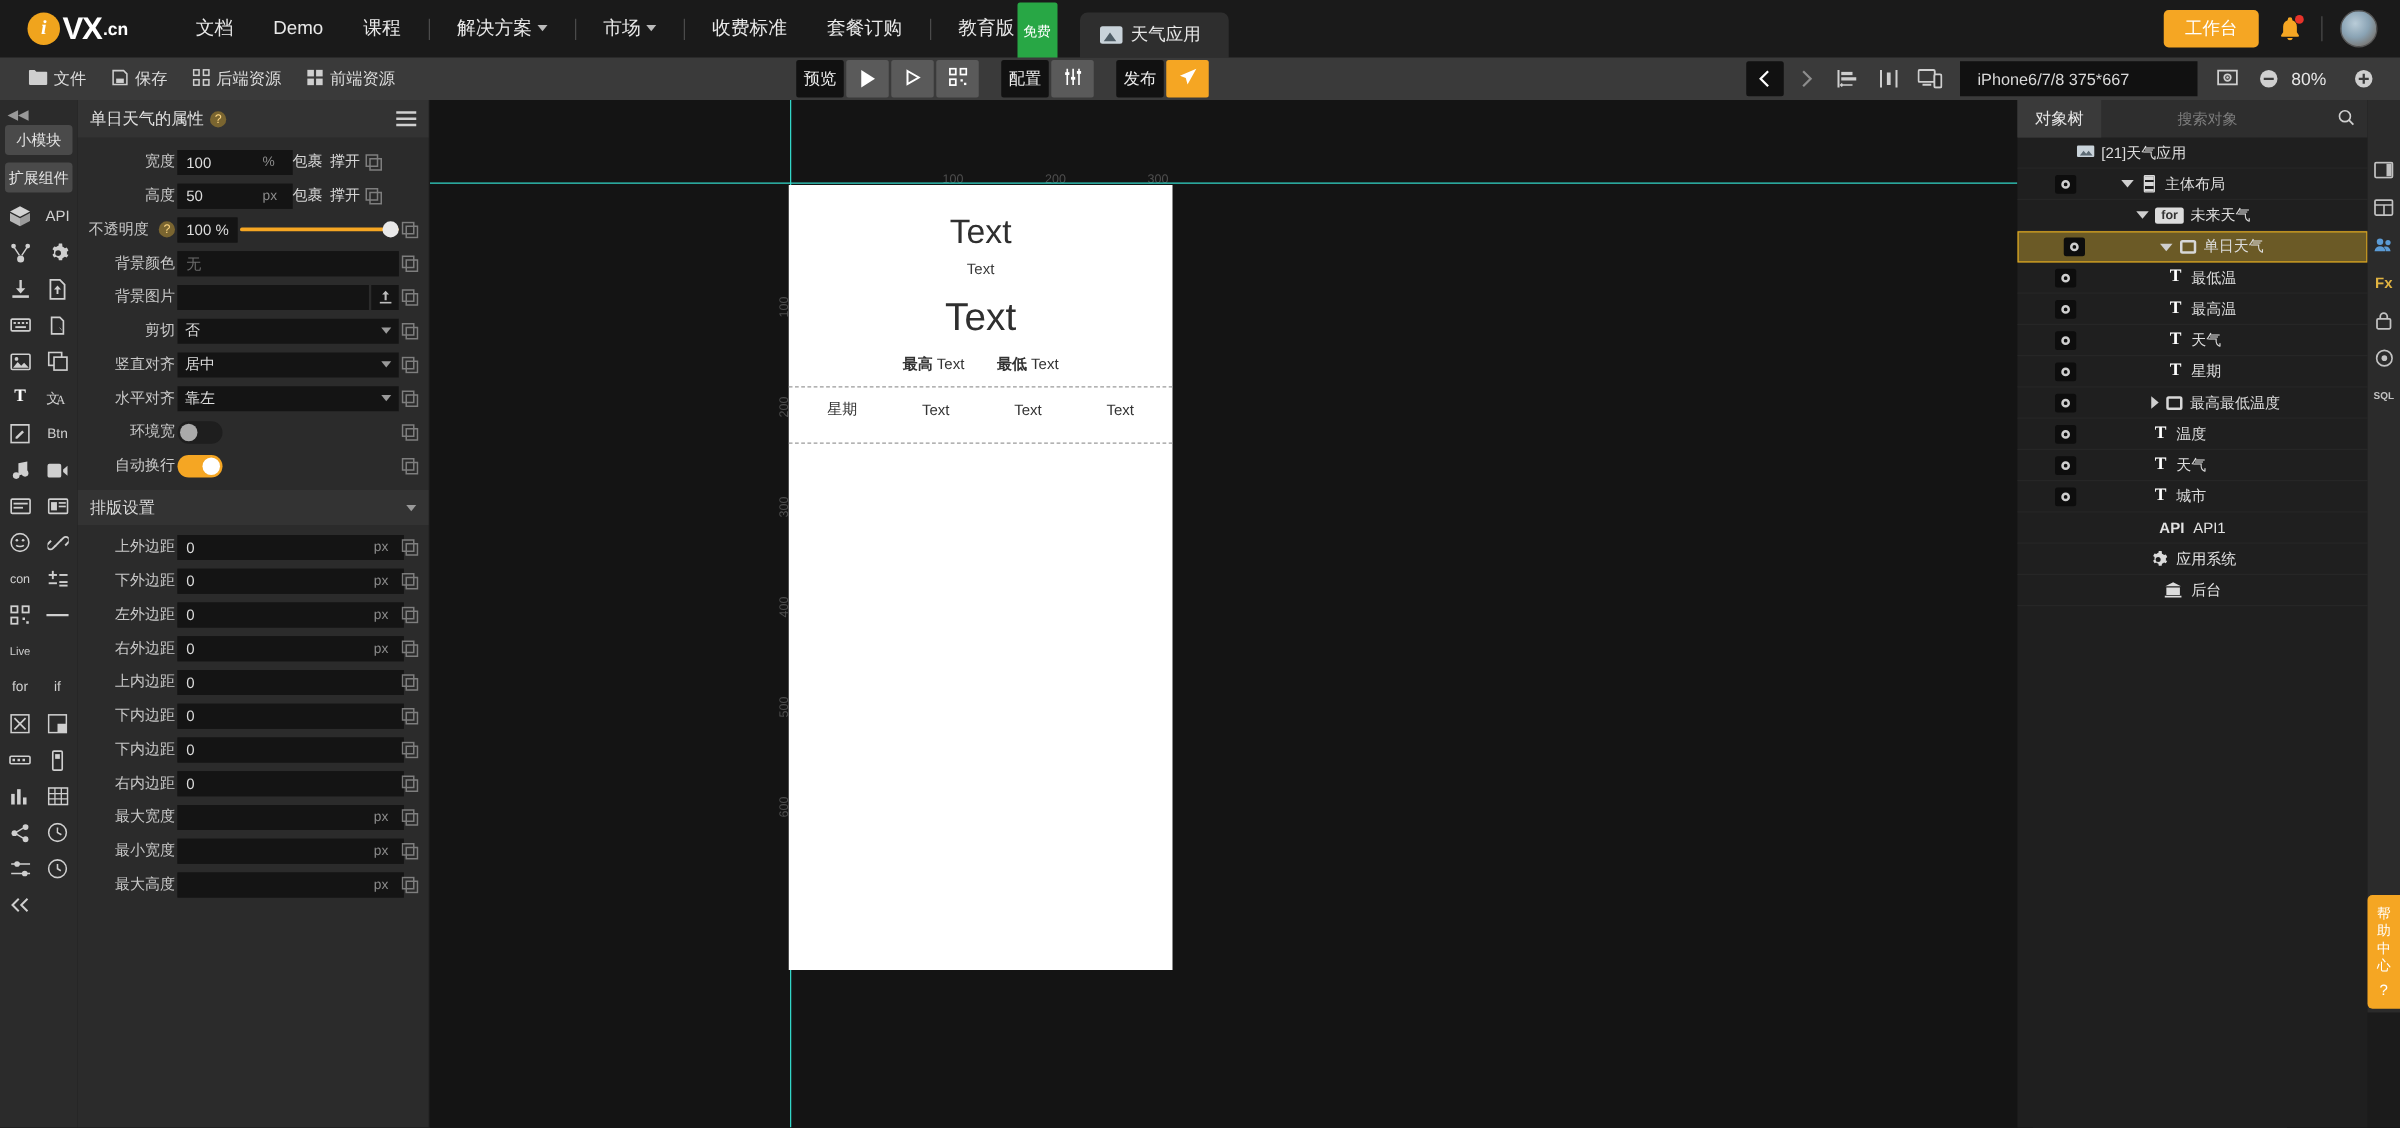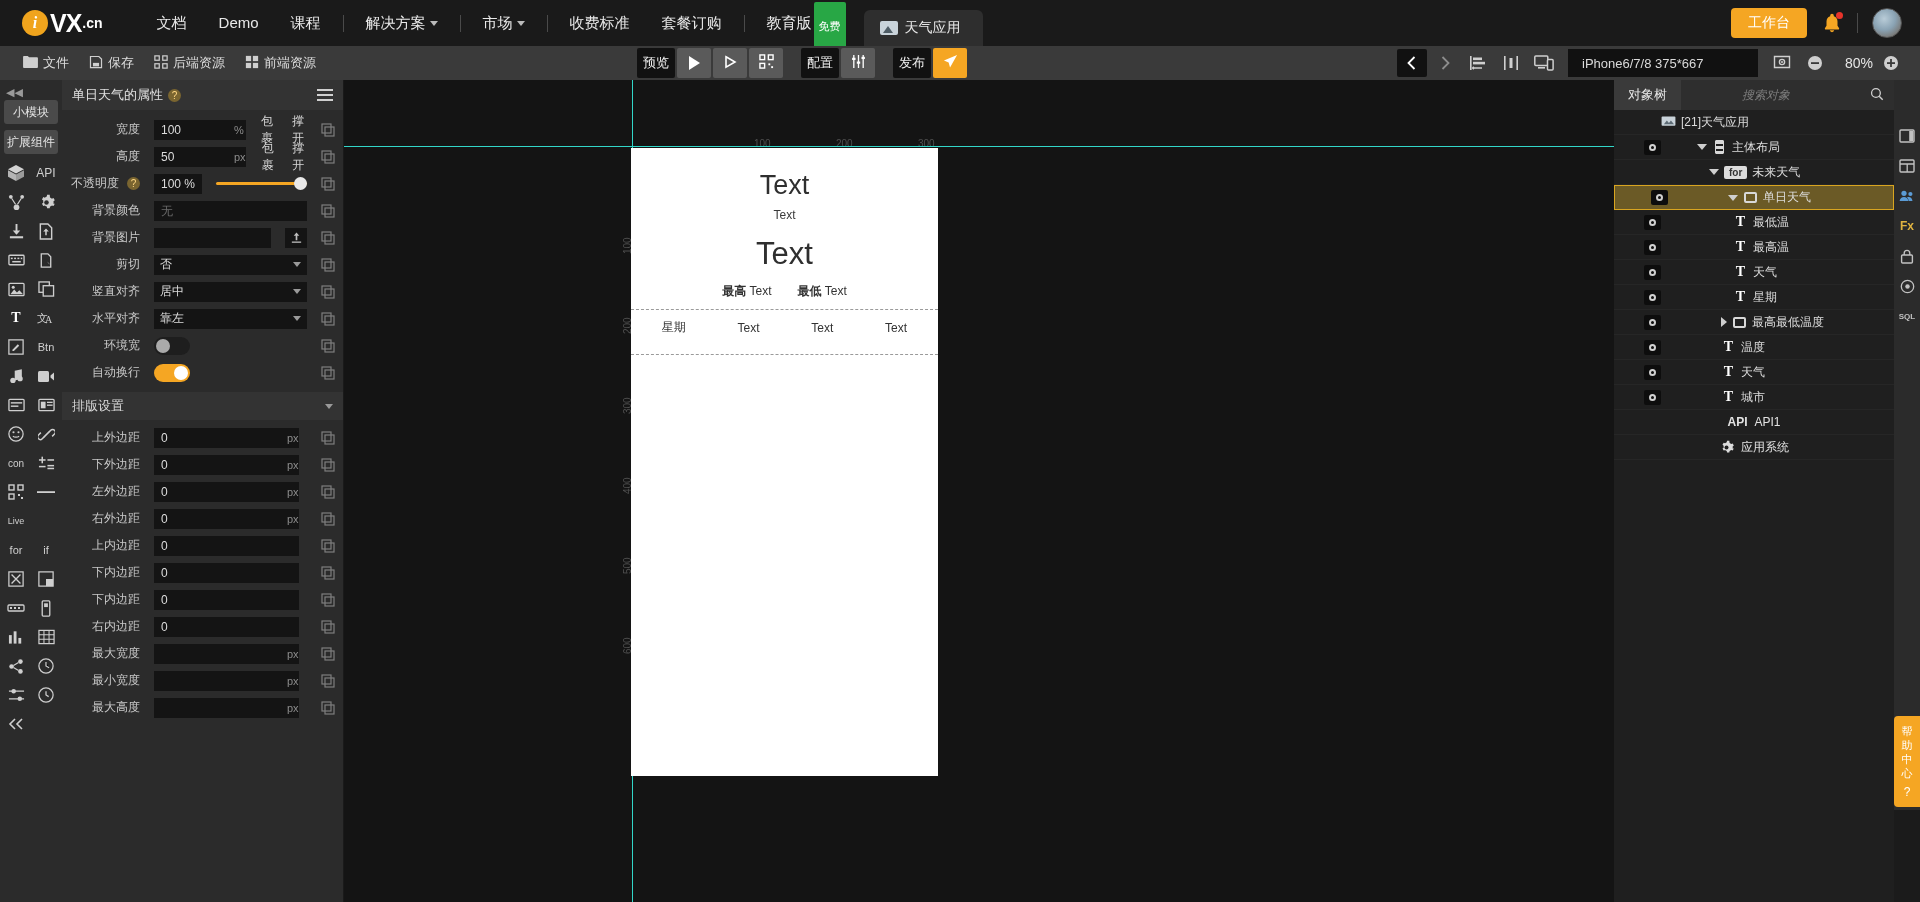--- a/index.html
+++ b/index.html
@@ -82,21 +82,21 @@
   .pill.accent{ background:#f5a623;}
   .gap{ width:16px;}
   .tri{ width:0;height:0;border-left:11px solid #fff;border-top:7px solid transparent;border-bottom:7px solid transparent;}
   .tb-right{ margin-left:auto; display:flex;align-items:center; gap:3px; padding-right:14px;}
   .sq{ width:30px;height:28px;display:flex;align-items:center;justify-content:center;cursor:pointer;border-radius:2px;color:#cfcfcf;}
   .sq.dark{ background:#111;}
   .device-box{
     background:#111;color:#dadada;font-size:13px;height:28px;display:flex;align-items:center;
     padding:0 14px;margin:0 6px;cursor:pointer;min-width:190px;
   }
-  .zoom-val{ font-size:14px;color:#e6e6e6;min-width:40px;text-align:right;}
+  .zoom-val{ font-size:14px;color:#e6e6e6;min-width:40px;text-align:left;}
   
   .rail{
     position:absolute;left:0;top:80px;width:62px;height:822px;background:#2b2b2b;
     display:flex;flex-direction:column;align-items:center;padding-top:4px;
   }
   .rail-collapse{ color:#999;font-size:11px;height:16px;line-height:16px;align-self:flex-start;padding-left:6px;}
   .rail-tag{
     width:54px;height:24px;background:#4a4a4a;color:#e3e3e3;font-size:12px;
     display:flex;align-items:center;justify-content:center;border-radius:3px;margin-bottom:6px;cursor:pointer;
   }
@@ -110,21 +110,21 @@
   .props-head{
     height:30px;background:#333;display:flex;align-items:center;justify-content:space-between;
     padding:0 10px;color:#e0e0e0;font-size:13px;
   }
   .qmark{
     display:inline-flex;align-items:center;justify-content:center;
     width:13px;height:13px;border-radius:50%;background:#7a6530;color:#ffd782;font-size:10px;margin-left:5px;
   }
   .hamb{ display:flex;flex-direction:column;gap:3px;cursor:pointer;}
   .hamb i{ display:block;width:16px;height:2px;background:#d0d0d0;}
-  .row{ display:flex;align-items:center;height:27px;padding:0 8px 0 0; gap:14px;}
+  .row{ display:flex;align-items:center;height:27px;padding:0 8px 0 0; gap:2px;}
   .lbl{ width:78px;text-align:right;color:#c9c9c9;font-size:12px;flex:none;display:flex;align-items:center;justify-content:flex-end;gap:3px;}
   .inp{
     background:#141414;border:1px solid #141414;color:#ddd;font-size:12px;
     height:20px;line-height:18px;padding:0 6px;flex:1;min-width:0;
     font-family:"Liberation Sans",sans-serif;
   }
   .inp::placeholder{color:#6a6a6a;}
   .inp.w-sm{ flex:none;width:92px;}
   .inp.w-xs{ flex:none;width:48px;}
   .unit{ color:#8c8c8c;font-size:11px;margin-left:-26px;width:20px;}
@@ -174,21 +174,20 @@
   
   .tree{
     position:absolute;right:26px;top:80px;width:280px;height:822px;background:#1f1f1f;
   }
   .tree-head{ height:30px;background:#2e2e2e;display:flex;align-items:center;}
   .tree-tab{ background:#3a3a3a;color:#e7e7e7;font-size:13px;height:30px;display:flex;align-items:center;padding:0 14px;}
   .tree-search{ flex:1;display:flex;align-items:center;justify-content:space-between;padding:0 10px;}
   .tree-search input{
     background:transparent;border:none;outline:none;color:#cfcfcf;font-size:12px;width:150px;text-align:center;
     font-family:"Liberation Sans",sans-serif;
-    font-style:italic;
   }
   .tree-search input::placeholder{ color:#7d7d7d;}
   .trow{
     height:25px;display:flex;align-items:center;font-size:12px;color:#ddd;
     border-bottom:1px solid #262626;cursor:pointer;position:relative;
   }
   .trow.sel{ background:#6b5a26;border:1px solid #d9a520;}
   .eye{
     width:17px;height:15px;background:#0d0d0d;border-radius:2px;
     display:flex;align-items:center;justify-content:center;flex:none;margin-left:30px;
@@ -1100,20 +1099,29 @@
       </div>
       <div class="trow-flat">
         <span class="ic">
           <svg width="15" height="15" viewBox="0 0 18 18">
             <path fill="#dcdcdc" d="M9 5.6A3.4 3.4 0 1 0 9 12.4 3.4 3.4 0 0 0 9 5.6zm7.4 4.6.1-1.2-.1-1.2 1.4-1.1-1.4-2.4-1.7.6a6.6 6.6 0 0 0-2-1.2L12.4.9H9.6l-.3 1.8a6.6 6.6 0 0 0-2 1.2l-1.7-.6-1.4 2.4 1.4 1.1-.1 1.2.1 1.2-1.4 1.1 1.4 2.4 1.7-.6a6.6 6.6 0 0 0 2 1.2l.3 1.8h2.8l.3-1.8a6.6 6.6 0 0 0 2-1.2l1.7.6 1.4-2.4z"></path>
             <circle cx="9" cy="9" r="2.4" fill="#1f1f1f"></circle>
           </svg>
         </span>
         <span>应用系统</span>
       </div>
+      <div class="trow-flat">
+        <span class="ic">
+          <svg width="16" height="14" viewBox="0 0 18 15">
+            <path fill="#dcdcdc" d="M1 13h16v1.6H1zM2.5 5h13v7.2h-13z"></path>
+            <path fill="#dcdcdc" d="M9 0 16.5 4H1.5z"></path>
+          </svg>
+        </span>
+        <span>后台</span>
+      </div>
     </div>
 </div>
 
 <div class="rrail">
   <div class="rr-i">
       <svg width="16" height="14" viewBox="0 0 16 14">
         <rect x="1" y="1" width="14" height="12" rx="1" fill="none" stroke="#c2c2c2" stroke-width="1.4"></rect>
         <rect x="10.2" y="2" width="4" height="10" fill="#c2c2c2"></rect>
       </svg>
     </div>

